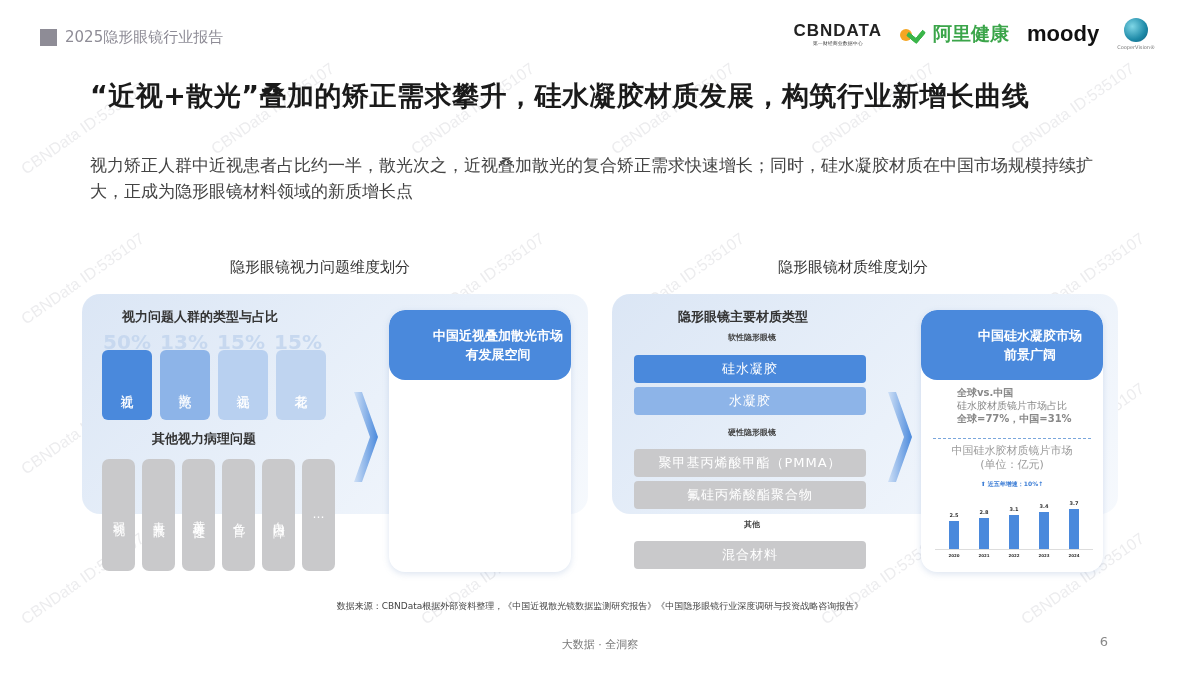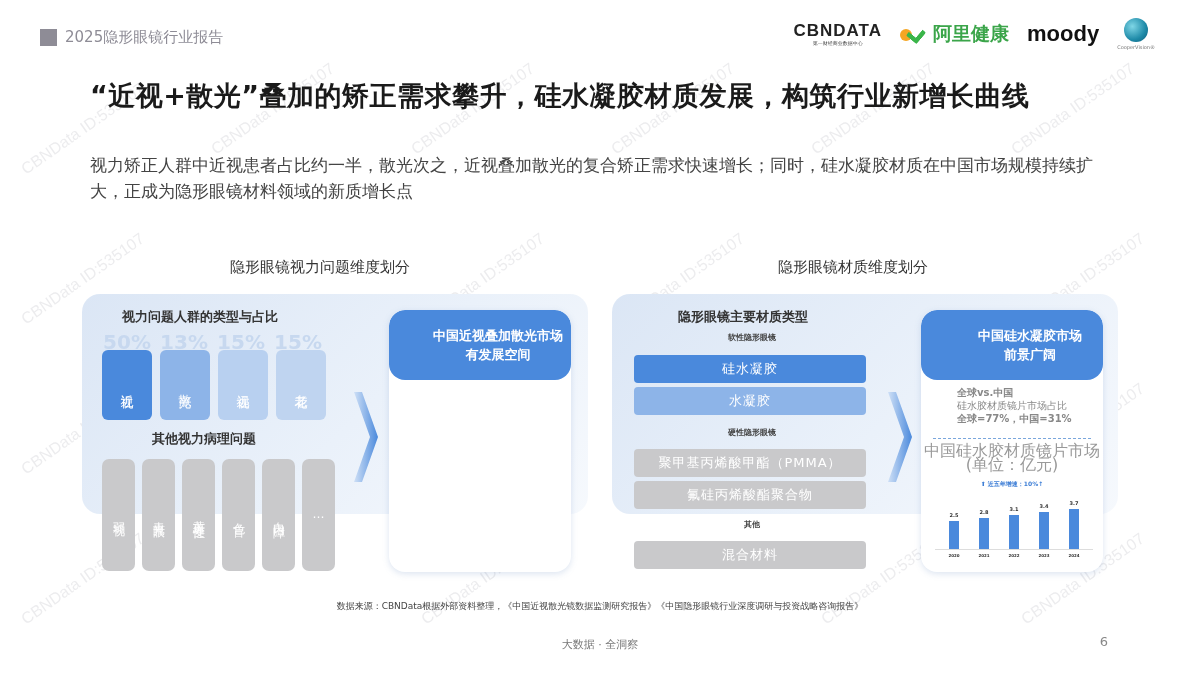--- a/index.html
+++ b/index.html
@@ -66,21 +66,21 @@
   .card-body-left { position: absolute; top: 122px; width: 100%; text-align: center; font-size: 11px; color: #777; line-height: 15px; }
   .card-body-left .gap { height: 16px; }
 
   .mat-box { position: absolute; left: 22px; width: 232px; height: 28px; border-radius: 4px; color: #fff; font-size: 13px;
     display: flex; align-items: center; justify-content: center; letter-spacing: 1px; }
   .mat-sub { position: absolute; width: 100%; text-align: center; font-size: 8px; font-weight: bold; color: #444; }
 
   .cmp { position: absolute; left: 36px; top: 76px; font-size: 10px; color: #888; line-height: 13px; font-weight: bold; }
   .cmp .n { font-weight: normal; }
   .dash { position: absolute; left: 12px; right: 12px; top: 128px; border-top: 1px dashed #7aa6dc; }
-  .chart-title { position: absolute; top: 134px; width: 100%; text-align: center; font-size: 16px; color: #999; line-height: 14px; }
+  .chart-title { position: absolute; top: 134px; width: 100%; text-align: center; font-size: 11px; color: #999; line-height: 14px; }
   .chart-note { position: absolute; top: 170px; width: 100%; text-align: center; font-size: 6px; color: #3f7fd6; font-weight: bold; }
   .bars { position: absolute; left: 14px; right: 10px; top: 182px; height: 58px; border-bottom: 1px solid #ddd; display: flex; justify-content: space-between; align-items: flex-end; padding: 0 8px; }
   .bar-col { display: flex; flex-direction: column; align-items: center; width: 22px; }
   .bar-val { font-size: 5px; font-weight: bold; color: #333; margin-bottom: 3px; }
   .bar { width: 10px; background: #4a89dc; }
   .bar-labels { position: absolute; left: 14px; right: 10px; top: 243px; display: flex; justify-content: space-between; padding: 0 8px; }
   .bar-lab { width: 22px; text-align: center; font-size: 4px; font-weight: bold; color: #333; }
 
   .source { position: absolute; top: 600px; width: 100%; left: 0; text-align: center; font-size: 9px; color: #444; }
   .footer { position: absolute; top: 637px; width: 100%; left: 0; text-align: center; font-size: 11px; color: #777; }

